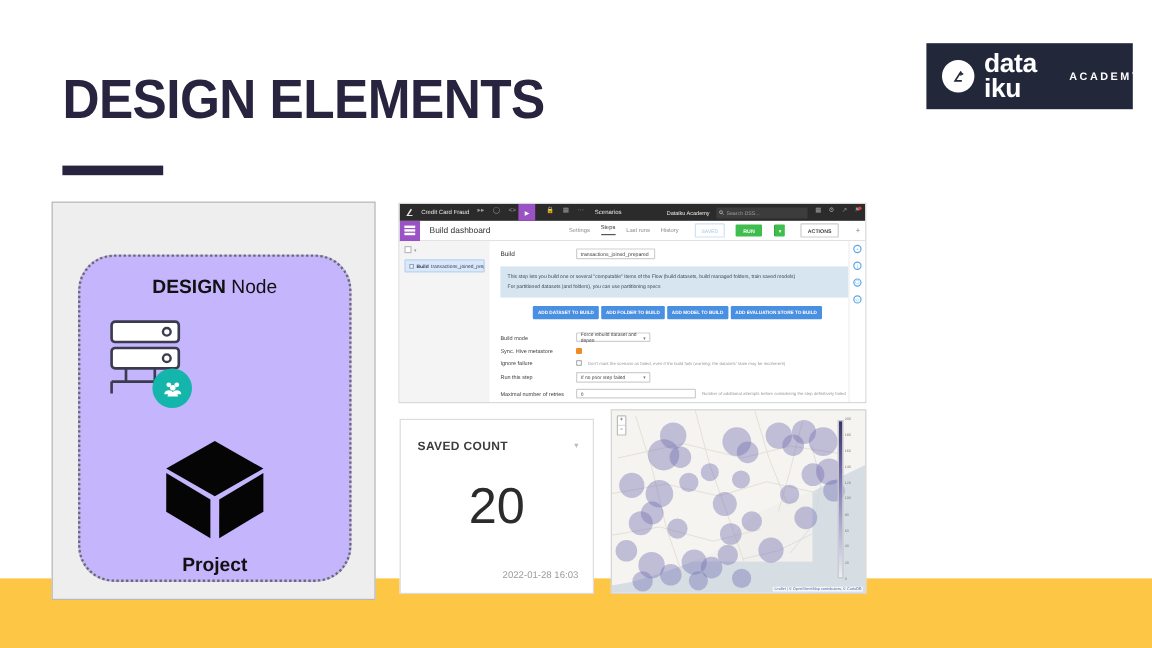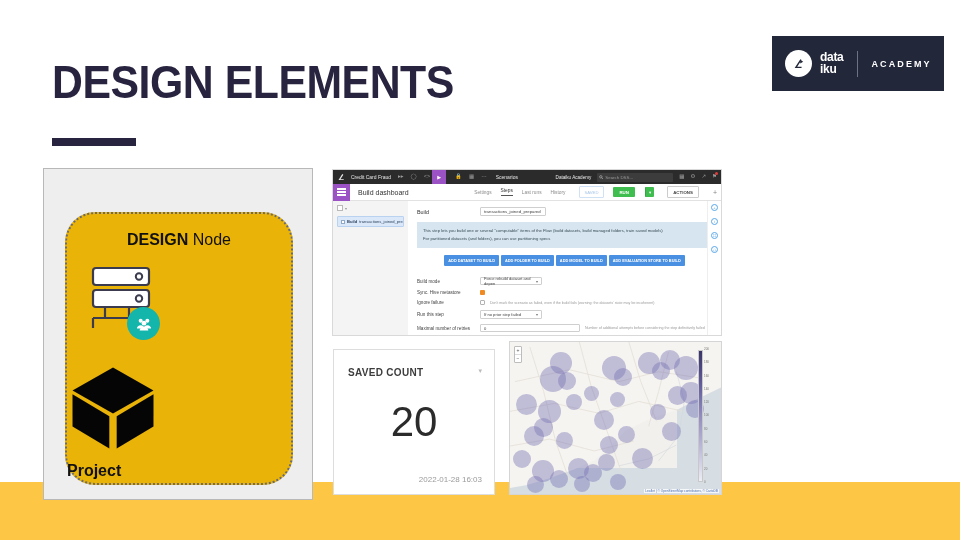--- a/index.html
+++ b/index.html
@@ -51,21 +51,21 @@
   .logo-mark {
     width: 27px; height: 27px;
     border-radius: 50%;
     background: #ffffff;
     display: flex; align-items: center; justify-content: center;
     flex: 0 0 auto;
   }
   .logo-word {
     margin-left: 8px;
     color: #ffffff;
-    font-size: 12px;
+    font-size: 22px;
     font-weight: bold;
     line-height: 0.92;
     letter-spacing: -0.3px;
   }
   .logo-div {
     width: 1px; height: 26px;
     background: #6d7386;
     margin: 0 13px 0 14px;
   }
   .logo-academy {
@@ -87,21 +87,21 @@
     position: absolute;
     left: 14px; top: 13px;
     font-size: 17px;
     color: #1d1d1d;
     letter-spacing: 0.1px;
   }
   .dotted-box {
     position: absolute;
     left: 21px; top: 43px;
     width: 228px; height: 273px;
-    background: #eab308;
+    background: #c4b5fd;
     border: 2px dotted #6b6b6b;
     border-radius: 30px;
   }
   .node-label {
     position: absolute;
     left: 0; right: 0; top: 17px;
     text-align: center;
     font-size: 16px;
     color: #111111;
   }
@@ -119,21 +119,21 @@
     width: 33px; height: 33px;
     border-radius: 50%;
     background: #14b5ab;
     display: flex; align-items: center; justify-content: center;
   }
 
   
   .cube-wrap {
     position: absolute;
     left: 0; right: 0; top: 148px;
-    display: flex; flex-direction: column; align-items: flex-start;
+    display: flex; flex-direction: column; align-items: center;
   }
   .project-label {
     margin-top: 4px;
     font-size: 16px;
     font-weight: bold;
     color: #111111;
   }
 
   
   .dss-shot {

